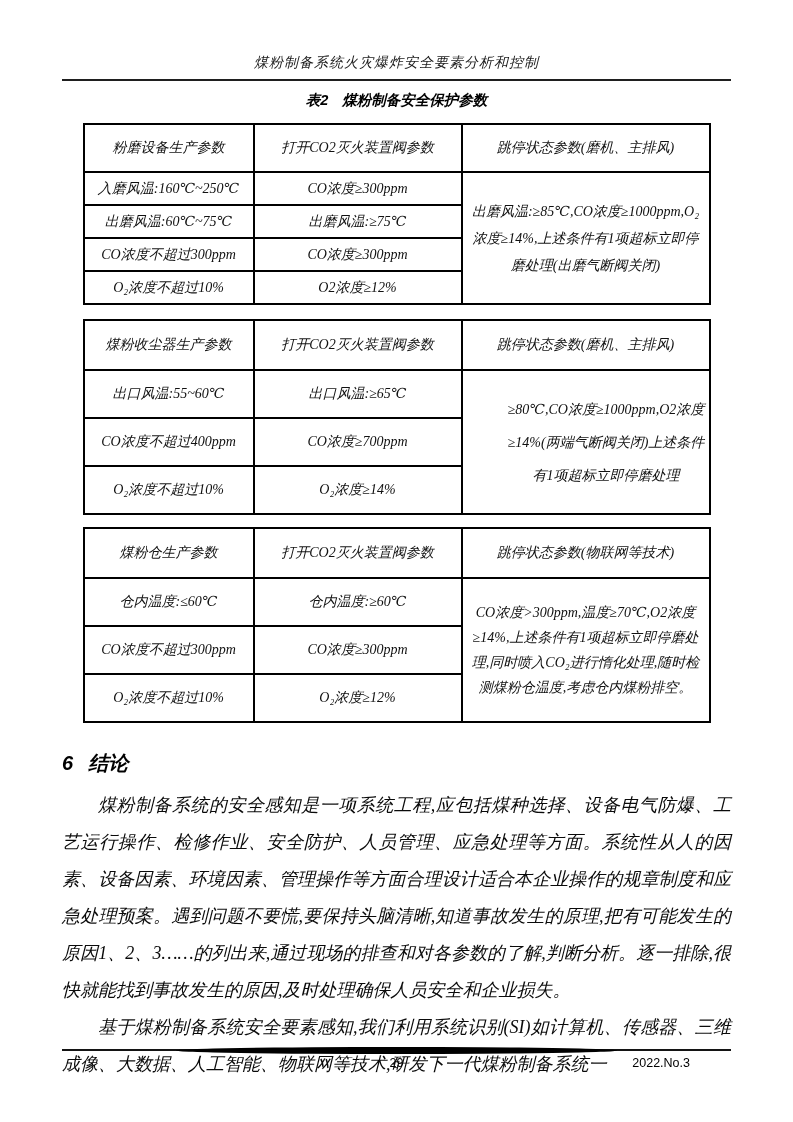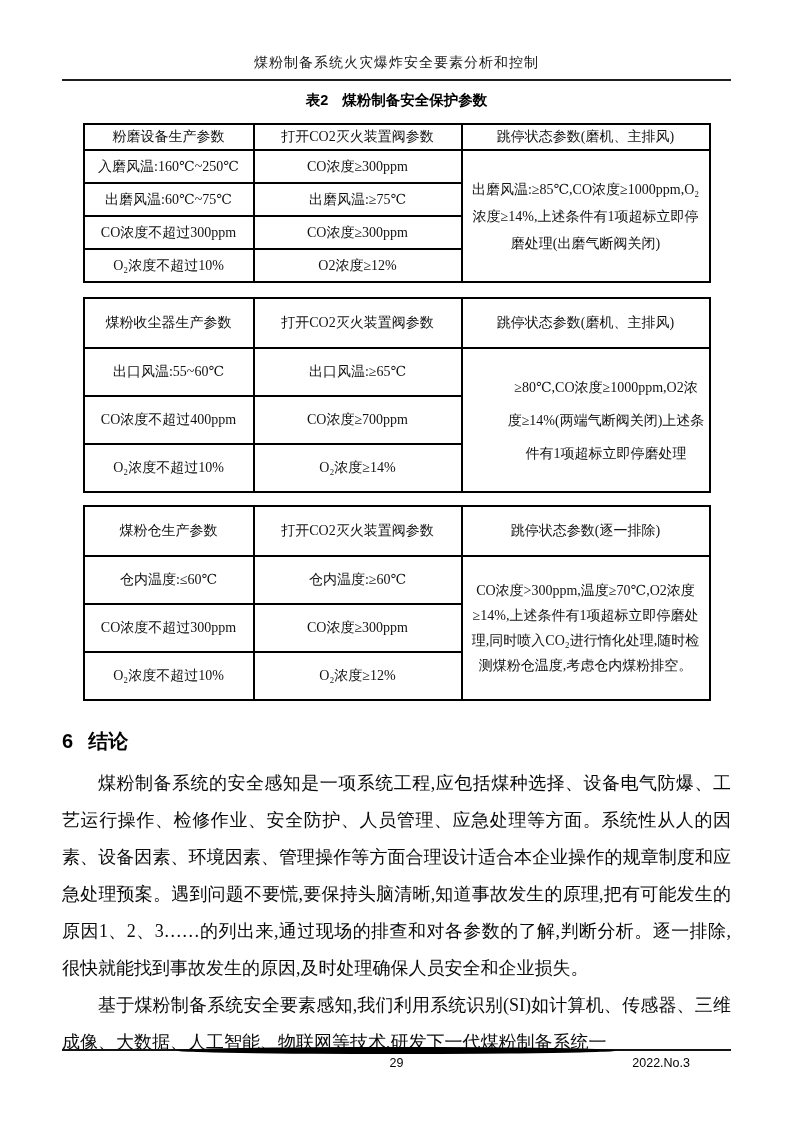--- a/index.html
+++ b/index.html
@@ -10,20 +10,21 @@
     color: #000;
     font-family: "Liberation Serif", "DejaVu Serif", serif;
   }
   .page {
     position: relative;
     width: 793px; height: 1122px;
     overflow: hidden;
   }
   .content {
     padding: 54px 62px 0 62px; 
+    font-style: italic;
   }
   
   .running-title {
     text-align: center;
     font-size: 14px;
     letter-spacing: 1px;
     color: #1a1a1a;
     line-height: 18px;
   }
   .header-rule {
@@ -52,21 +53,21 @@
   table.safety col.c3 { width: 248px; }
   table.safety th, table.safety td {
     border: 2px solid #000;
     font-weight: normal;
     font-size: 14px;
     text-align: center;
     vertical-align: middle;
     padding: 2px 4px;
     color: #111;
   }
-  table.t1 th { height: 26px; }
+  table.t1 th { height: 48px; }
   table.t1 td { height: 33px; }
   table.t2 th, table.t3 th { height: 50px; }
   table.t2 td, table.t3 td { height: 48px; }
   td.trip {
     text-align: left;
     padding: 4px 8px 4px 9px;
   }
   table.t1 td.trip { line-height: 27px; }
   table.t2 td.trip { line-height: 33px; padding-left: 45px; }
   table.t3 td.trip { line-height: 25px; }
@@ -197,21 +198,21 @@
     <table class="safety t3 tbl-gap3">
       <colgroup>
           <col class="c1">
           <col class="c2">
           <col class="c3">
         </colgroup>
       <tbody>
           <tr>
         <th>煤粉仓生产参数</th>
         <th>打开CO2灭火装置阀参数</th>
-        <th>跳停状态参数(逐一排除)</th>
+        <th>跳停状态参数(物联网等技术)</th>
       </tr>
       <tr>
         <td>仓内温度:≤60℃</td>
         <td>仓内温度:≥60℃</td>
         <td class="trip" rowspan="3">CO浓度&gt;300ppm,温度≥70℃,O2浓度≥14%,上述条件有1项超标立即停磨处理,同时喷入CO₂进行惰化处理,随时检测煤粉仓温度,考虑仓内煤粉排空。</td>
       </tr>
       <tr>
         <td>CO浓度不超过300ppm</td>
         <td>CO浓度≥300ppm</td>
       </tr>

